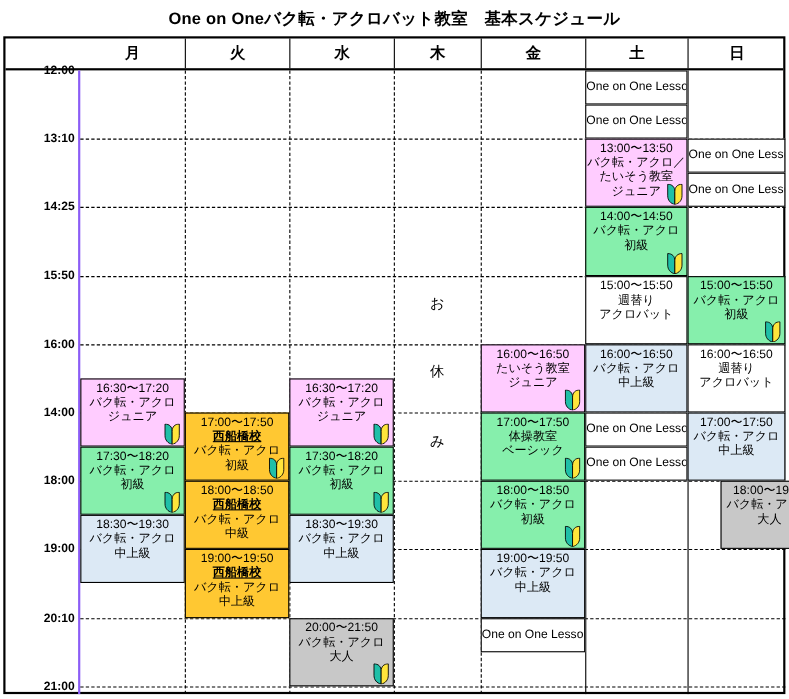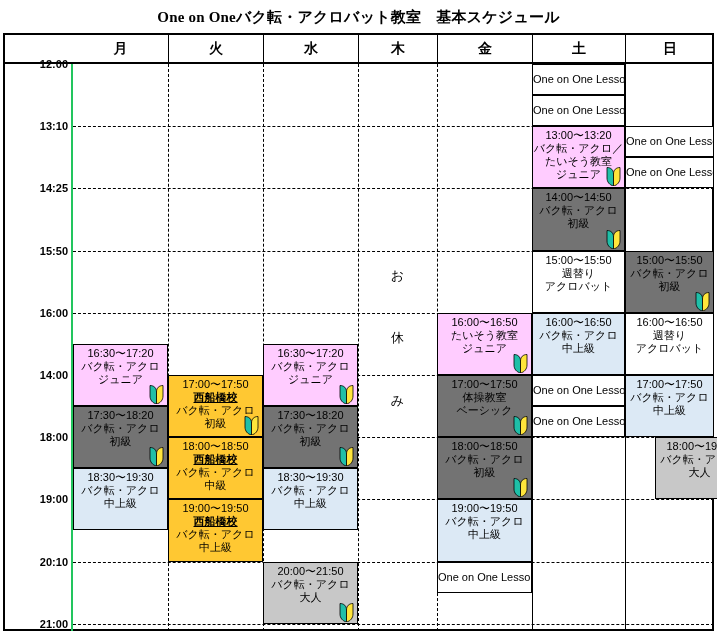--- a/index.html
+++ b/index.html
@@ -17,21 +17,20 @@
 
   #page-title {
     text-align: center;
     font-size: 15px;
     font-weight: bold;
     letter-spacing: 0.2px;
     padding-top: 7px;
     height: 21px;
     line-height: 21px;
     white-space: nowrap;
-    font-family: Liberation Serif, serif;
   }
 
   
   #schedule {
     position: absolute;
     left: 3px;
     top: 33px;
     width: 711px;
     height: 598px;
     border: 2px solid #000;
@@ -60,21 +59,21 @@
     box-sizing: border-box;
   }
   .day-cell.first { border-left: none; }
 
   
   #time-gutter {
     position: absolute;
     left: 0; top: 29px;
     width: 68px;
     height: 567px;
-    border-right: 2px solid #22c55e;
+    border-right: 2px solid #8b5cf6;
     box-sizing: border-box;
     text-decoration: underline;
   }
   .time-label {
     position: absolute;
     right: 3px;
     font-size: 11px;
     font-weight: bold;
     line-height: 12px;
     text-align: right;
@@ -141,21 +140,21 @@
   .ev.oneonone {
     display: flex;
     flex-direction: column;
     justify-content: center;
     padding-top: 0;
   }
   .ev.oneonone .n { line-height: 13px; }
 
   
   .c-pink   { background: #FFCCFF; }
-  .c-cream  { background: #737373; }
+  .c-cream  { background: #86efac; }
   .c-blue   { background: #DCE9F5; }
   .c-orange { background: #FFC832; }
   .c-gray   { background: #C8C8C8; }
   .c-white  { background: #FFFFFF; }
 
   
   .leaf {
     position: absolute;
     right: 3px;
     bottom: 1px;
@@ -221,21 +220,21 @@
       <div class="closed-char" style="left: 285px; width: 79px; top: 205.26px;">お</div>
       <div class="closed-char" style="left: 285px; width: 79px; top: 267.46px;">休</div>
       <div class="closed-char" style="left: 285px; width: 79px; top: 329.66px;">み</div>
       <div class="ev c-white oneonone" style="left: 459px; width: 93px; top: 0px; height: 31.1px;">
         <span class="n">One on One Lesson</span>
       </div>
       <div class="ev c-white oneonone" style="left: 459px; width: 93px; top: 31.1px; height: 31.1px;">
         <span class="n">One on One Lesson</span>
       </div>
       <div class="ev c-pink" style="left: 459px; width: 93px; top: 62.2px; height: 62.2px;">
-        <span class="t">13:00〜13:20</span>
+        <span class="t">13:00〜13:50</span>
         <span class="n">バク転・アクロ／</span>
         <span class="n">たいそう教室</span>
         <span class="n">ジュニア</span>
         <svg viewBox="0 0 15 19" class="leaf">
           <path d="M7.5 19 L7.5 7 C7.5 3 5 0.5 1 0.5 L1 11 C1 15 3.5 18 7.5 19 Z" fill="#1FBFA8" stroke="#000" stroke-width="0.8"></path>
           <path d="M7.5 19 L7.5 7 C7.5 3 10 0.5 14 0.5 L14 11 C14 15 11.5 18 7.5 19 Z" fill="#FFE53B" stroke="#000" stroke-width="0.8"></path>
         </svg>
       </div>
       <div class="ev c-cream" style="left: 459px; width: 93px; top: 124.4px; height: 62.2px;">
         <span class="t">14:00〜14:50</span>

